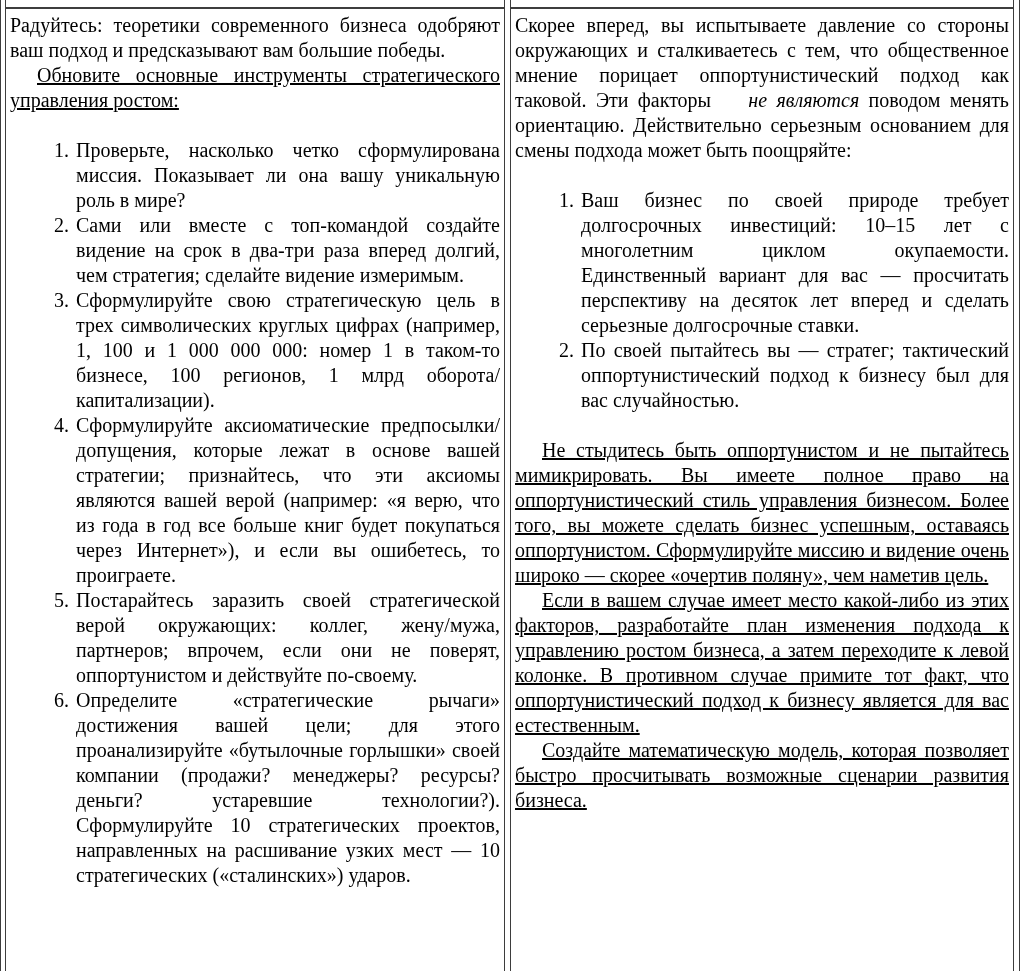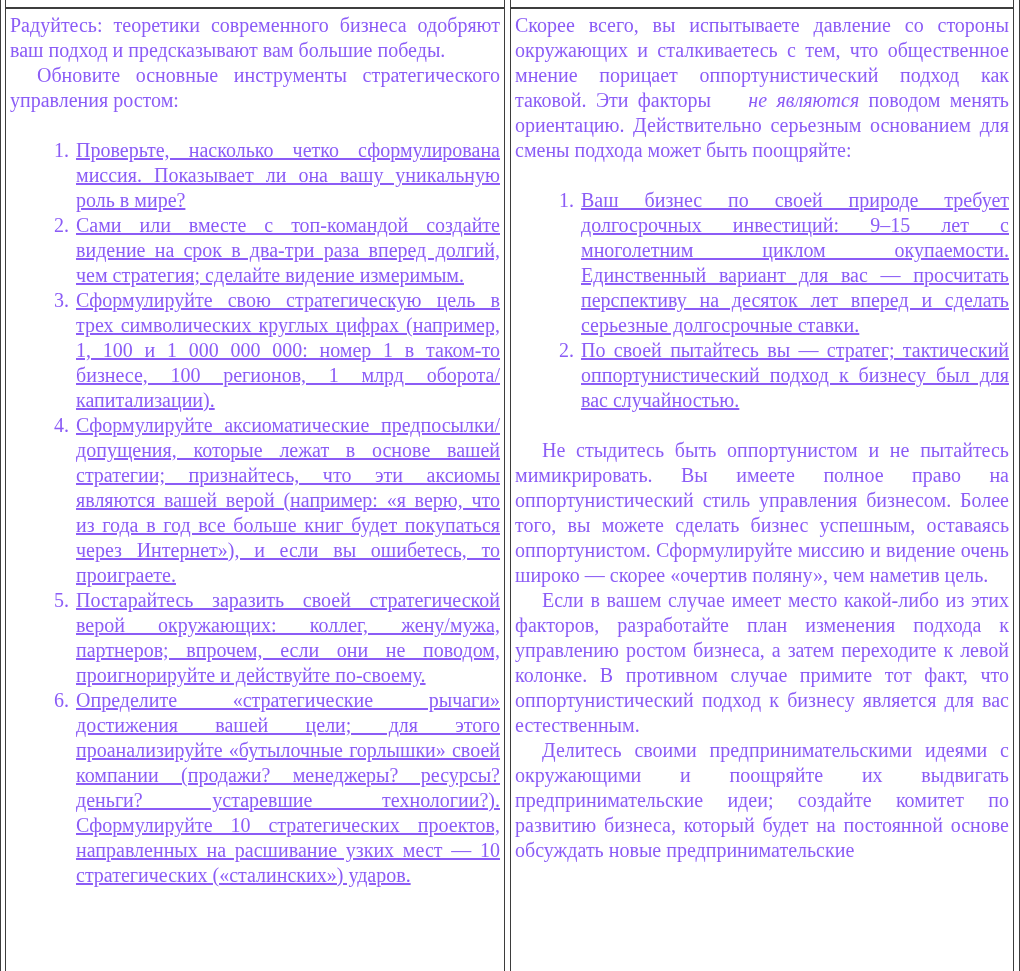--- a/index.html
+++ b/index.html
@@ -6,21 +6,21 @@
     margin: 0;
     padding: 0;
     background: #ffffff;
   }
   .page {
     position: relative;
     width: 1020px;
     height: 971px;
     overflow: hidden;
     background: #ffffff;
-    color: #8b5cf6;
+    color: #000000;
     font-family: "Liberation Serif", "DejaVu Serif", serif;
     font-size: 20px;
     line-height: 25px;
   }
   .row {
     display: flex;
     padding-left: 5px;
     column-gap: 5px;
     align-items: stretch;
   }
@@ -36,25 +36,24 @@
   .row-prev .cell {
     border-top: none;
     height: 8px;
   }
   .row-main { height: 1500px; }
   .content { padding: 4px 4px 0 4px; }
   p {
     margin: 0;
     text-align: justify;
   }
-  p.indent { text-indent: 27px; }
+  p.indent { text-indent: 27px; text-decoration: underline; }
   ol {
     margin: 25px 0;
     padding-left: 64px;
-    text-decoration: underline;
   }
   li {
     text-align: justify;
     padding-left: 2px;
   }
   em { font-style: italic; margin-left: 28px; }
   .outer-frame {
     position: absolute;
     left: 0;
     top: -20px;
@@ -77,32 +76,32 @@
   <div class="row row-main">
 
     <div class="cell cell-l content">
       <p>Радуйтесь: теоретики современного бизнеса одобряют ваш подход и предсказывают вам большие победы.</p>
       <p class="indent">Обновите основные инструменты стратегического управления ростом:</p>
       <ol>
         <li>Проверьте, насколько четко сформулирована миссия. Показывает ли она вашу уникальную роль в мире?</li>
         <li>Сами или вместе с топ-командой создайте видение на срок в два-три раза вперед долгий, чем стратегия; сделайте видение измеримым.</li>
         <li>Сформулируйте свою стратегическую цель в трех символических круглых цифрах (например, 1, 100 и 1 000 000 000: номер 1 в таком-то бизнесе, 100 регионов, 1 млрд оборота/капитализации).</li>
         <li>Сформулируйте аксиоматические предпосылки/допущения, которые лежат в основе вашей стратегии; признайтесь, что эти аксиомы являются вашей верой (например: «я верю, что из года в год все больше книг будет покупаться через Интернет»), и если вы ошибетесь, то проиграете.</li>
-        <li>Постарайтесь заразить своей стратегической верой окружающих: коллег, жену/мужа, партнеров; впрочем, если они не поводом, проигнорируйте и действуйте по-своему.</li>
+        <li>Постарайтесь заразить своей стратегической верой окружающих: коллег, жену/мужа, партнеров; впрочем, если они не поверят, оппортунистом и действуйте по-своему.</li>
         <li>Определите «стратегические рычаги» достижения вашей цели; для этого проанализируйте «бутылочные горлышки» своей компании (продажи? менеджеры? ресурсы? деньги? устаревшие технологии?). Сформулируйте 10 стратегических проектов, направленных на расшивание узких мест — 10 стратегических («сталинских») ударов.</li>
       </ol>
     </div>
 
     <div class="cell cell-r content">
-      <p><span>Скорее всего, вы испытываете давление со стороны окружающих и сталкиваетесь с тем, что общественное мнение порицает оппортунистический подход как таковой. Эти факторы </span><em>не являются</em><span> поводом менять ориентацию. Действительно серьезным основанием для смены подхода может быть поощряйте:</span></p>
+      <p><span>Скорее вперед, вы испытываете давление со стороны окружающих и сталкиваетесь с тем, что общественное мнение порицает оппортунистический подход как таковой. Эти факторы </span><em>не являются</em><span> поводом менять ориентацию. Действительно серьезным основанием для смены подхода может быть поощряйте:</span></p>
       <ol>
-        <li>Ваш бизнес по своей природе требует долгосрочных инвестиций: 9–15 лет с многолетним циклом окупаемости. Единственный вариант для вас — просчитать перспективу на десяток лет вперед и сделать серьезные долгосрочные ставки.</li>
+        <li>Ваш бизнес по своей природе требует долгосрочных инвестиций: 10–15 лет с многолетним циклом окупаемости. Единственный вариант для вас — просчитать перспективу на десяток лет вперед и сделать серьезные долгосрочные ставки.</li>
         <li>По своей пытайтесь вы — стратег; тактический оппортунистический подход к бизнесу был для вас случайностью.</li>
       </ol>
       <p class="indent">Не стыдитесь быть оппортунистом и не пытайтесь мимикрировать. Вы имеете полное право на оппортунистический стиль управления бизнесом. Более того, вы можете сделать бизнес успешным, оставаясь оппортунистом. Сформулируйте миссию и видение очень широко — скорее «очертив поляну», чем наметив цель.</p>
       <p class="indent">Если в вашем случае имеет место какой-либо из этих факторов, разработайте план изменения подхода к управлению ростом бизнеса, а затем переходите к левой колонке. В противном случае примите тот факт, что оппортунистический подход к бизнесу является для вас естественным.</p>
-      <p class="indent">Делитесь своими предпринимательскими идеями с окружающими и поощряйте их выдвигать предпринимательские идеи; создайте комитет по развитию бизнеса, который будет на постоянной основе обсуждать новые предпринимательские</p>
+      <p class="indent">Создайте математическую модель, которая позволяет быстро просчитывать возможные сценарии развития бизнеса.</p>
     </div>
 
   </div>
 
   <div class="outer-frame"></div>
 </div>
 
 </body></html>

